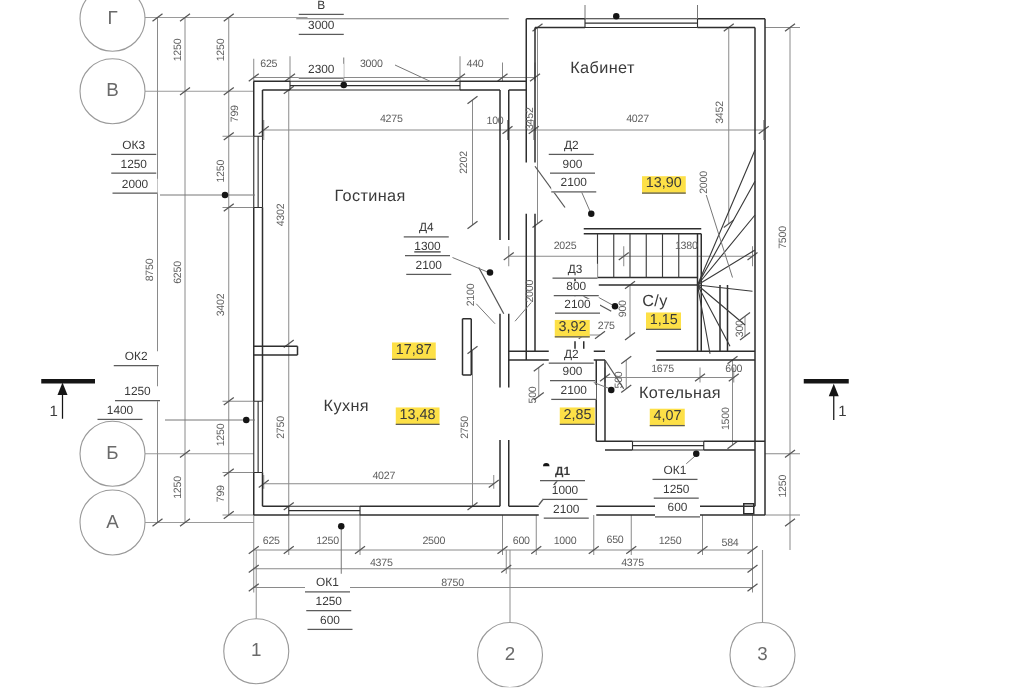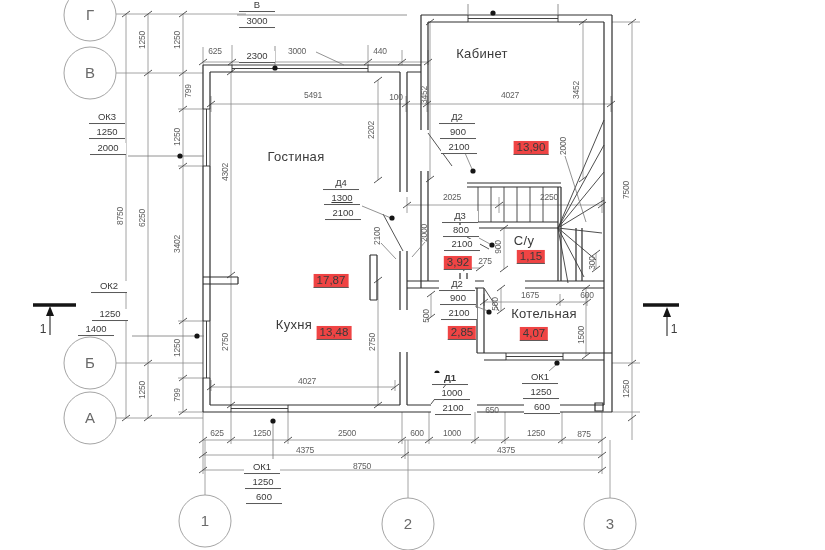--- a/index.html
+++ b/index.html
@@ -7,21 +7,21 @@
     position:relative; width:825px; height:550px; background:#ffffff;
     font-family:"Liberation Sans", sans-serif; overflow:hidden;
   }
   #plan-svg { position:absolute; left:0; top:0; }
   #labels { position:absolute; left:0; top:0; width:825px; height:550px; }
   .lbl { position:absolute; transform:translate(-50%,-50%); white-space:nowrap; line-height:1.05; }
   .lbl.rot { transform:translate(-50%,-50%) rotate(-90deg); }
   .grid  { font-size:15px; color:#6a6a6a; }
   .sections { font-size:12px; color:#3c3c3c; }
   .rooms { font-size:13px; color:#3a3a3a; letter-spacing:0.3px; }
-  .areas { font-size:11.5px; color:#3a3a3a; border-bottom:1.1px solid #5a5a5a; padding:0 3px 1px 3px; background:#ef4444; }
+  .areas { font-size:11.5px; color:#3a3a3a; border-bottom:1.1px solid #5a5a5a; padding:0 3px 1px 3px; background:#fde047; }
   .tags  { font-size:9.5px; color:#3a3a3a; min-width:36px; text-align:center;
            border-bottom:1.1px solid #5a5a5a; padding-bottom:1px; background:#fff; }
   .dims_h { font-size:8.5px; color:#5f5f5f; letter-spacing:-0.2px; }
   .dims_v { font-size:8.5px; color:#5f5f5f; letter-spacing:-0.2px; }
 </style>
 </head>
 <body>
 
 <div id="canvas">
   <svg id="plan-svg" width="825" height="550" viewBox="0 0 825 550">
@@ -207,21 +207,21 @@
       <div class="lbl grid" style="left: 90px; top: 15px;">Г</div>
       <div class="lbl grid" style="left: 90px; top: 73px;">В</div>
       <div class="lbl grid" style="left: 90px; top: 363px;">Б</div>
       <div class="lbl grid" style="left: 90px; top: 418px;">А</div>
       <div class="lbl grid" style="left: 205px; top: 521px;">1</div>
       <div class="lbl grid" style="left: 408px; top: 524px;">2</div>
       <div class="lbl grid" style="left: 610px; top: 524px;">3</div>
       <div class="lbl sections" style="left: 43px; top: 329px;">1</div>
       <div class="lbl sections" style="left: 674px; top: 329px;">1</div>
       <div class="lbl rooms" style="left: 296px; top: 157px;">Гостиная</div>
-      <div class="lbl rooms" style="left: 277px; top: 325px; margin-left: 17px;">Кухня</div>
+      <div class="lbl rooms" style="left: 277px; top: 325px;">Кухня</div>
       <div class="lbl rooms" style="left: 482px; top: 54px;">Кабинет</div>
       <div class="lbl rooms" style="left: 544px; top: 314px;">Котельная</div>
       <div class="lbl rooms" style="left: 524px; top: 241px;">С/у</div>
       <div class="lbl areas" style="left: 331px; top: 238px; margin-top: 43px;">17,87</div>
       <div class="lbl areas" style="left: 334px; top: 333px;">13,48</div>
       <div class="lbl areas" style="left: 531px; top: 148px;">13,90</div>
       <div class="lbl areas" style="left: 458px; top: 263px;">3,92</div>
       <div class="lbl areas" style="left: 531px; top: 257px;">1,15</div>
       <div class="lbl areas" style="left: 462px; top: 333px;">2,85</div>
       <div class="lbl areas" style="left: 534px; top: 334px;">4,07</div>
@@ -251,37 +251,37 @@
       <div class="lbl tags" style="left: 462px; top: 245px;">2100</div>
       <div class="lbl tags" style="left: 457px; top: 285px;">Д2</div>
       <div class="lbl tags" style="left: 458px; top: 299px;">900</div>
       <div class="lbl tags" style="left: 459px; top: 314px;">2100</div>
       <div class="lbl tags" style="left: 450px; top: 379px; font-weight: bold;">Д1</div>
       <div class="lbl tags" style="left: 452px; top: 394px;">1000</div>
       <div class="lbl tags" style="left: 453px; top: 409px;">2100</div>
       <div class="lbl dims_h" style="left: 215px; top: 51px;">625</div>
       <div class="lbl dims_h" style="left: 297px; top: 51px;">3000</div>
       <div class="lbl dims_h" style="left: 380px; top: 51px;">440</div>
-      <div class="lbl dims_h" style="left: 313px; top: 95px;">5491</div>
+      <div class="lbl dims_h" style="left: 313px; top: 95px;">4275</div>
       <div class="lbl dims_h" style="left: 396px; top: 97px;">100</div>
       <div class="lbl dims_h" style="left: 510px; top: 95px;">4027</div>
       <div class="lbl dims_h" style="left: 452px; top: 197px;">2025</div>
-      <div class="lbl dims_h" style="left: 549px; top: 197px;">2250</div>
+      <div class="lbl dims_h" style="left: 549px; top: 197px;">1380</div>
       <div class="lbl dims_h" style="left: 485px; top: 261px;">275</div>
       <div class="lbl dims_h" style="left: 530px; top: 295px;">1675</div>
       <div class="lbl dims_h" style="left: 587px; top: 295px;">600</div>
       <div class="lbl dims_h" style="left: 307px; top: 381px;">4027</div>
       <div class="lbl dims_h" style="left: 217px; top: 433px;">625</div>
       <div class="lbl dims_h" style="left: 262px; top: 433px;">1250</div>
       <div class="lbl dims_h" style="left: 347px; top: 433px;">2500</div>
       <div class="lbl dims_h" style="left: 417px; top: 433px;">600</div>
       <div class="lbl dims_h" style="left: 452px; top: 433px;">1000</div>
-      <div class="lbl dims_h" style="left: 492px; top: 410px;">650</div>
+      <div class="lbl dims_h" style="left: 492px; top: 432px;">650</div>
       <div class="lbl dims_h" style="left: 536px; top: 433px;">1250</div>
-      <div class="lbl dims_h" style="left: 584px; top: 434px;">875</div>
+      <div class="lbl dims_h" style="left: 584px; top: 434px;">584</div>
       <div class="lbl dims_h" style="left: 305px; top: 450px;">4375</div>
       <div class="lbl dims_h" style="left: 506px; top: 450px;">4375</div>
       <div class="lbl dims_h" style="left: 362px; top: 466px;">8750</div>
       <div class="lbl dims_v rot" style="left: 142px; top: 40px;">1250</div>
       <div class="lbl dims_v rot" style="left: 177px; top: 40px;">1250</div>
       <div class="lbl dims_v rot" style="left: 188px; top: 91px;">799</div>
       <div class="lbl dims_v rot" style="left: 177px; top: 137px;">1250</div>
       <div class="lbl dims_v rot" style="left: 225px; top: 172px;">4302</div>
       <div class="lbl dims_v rot" style="left: 120px; top: 216px;">8750</div>
       <div class="lbl dims_v rot" style="left: 142px; top: 218px;">6250</div>

